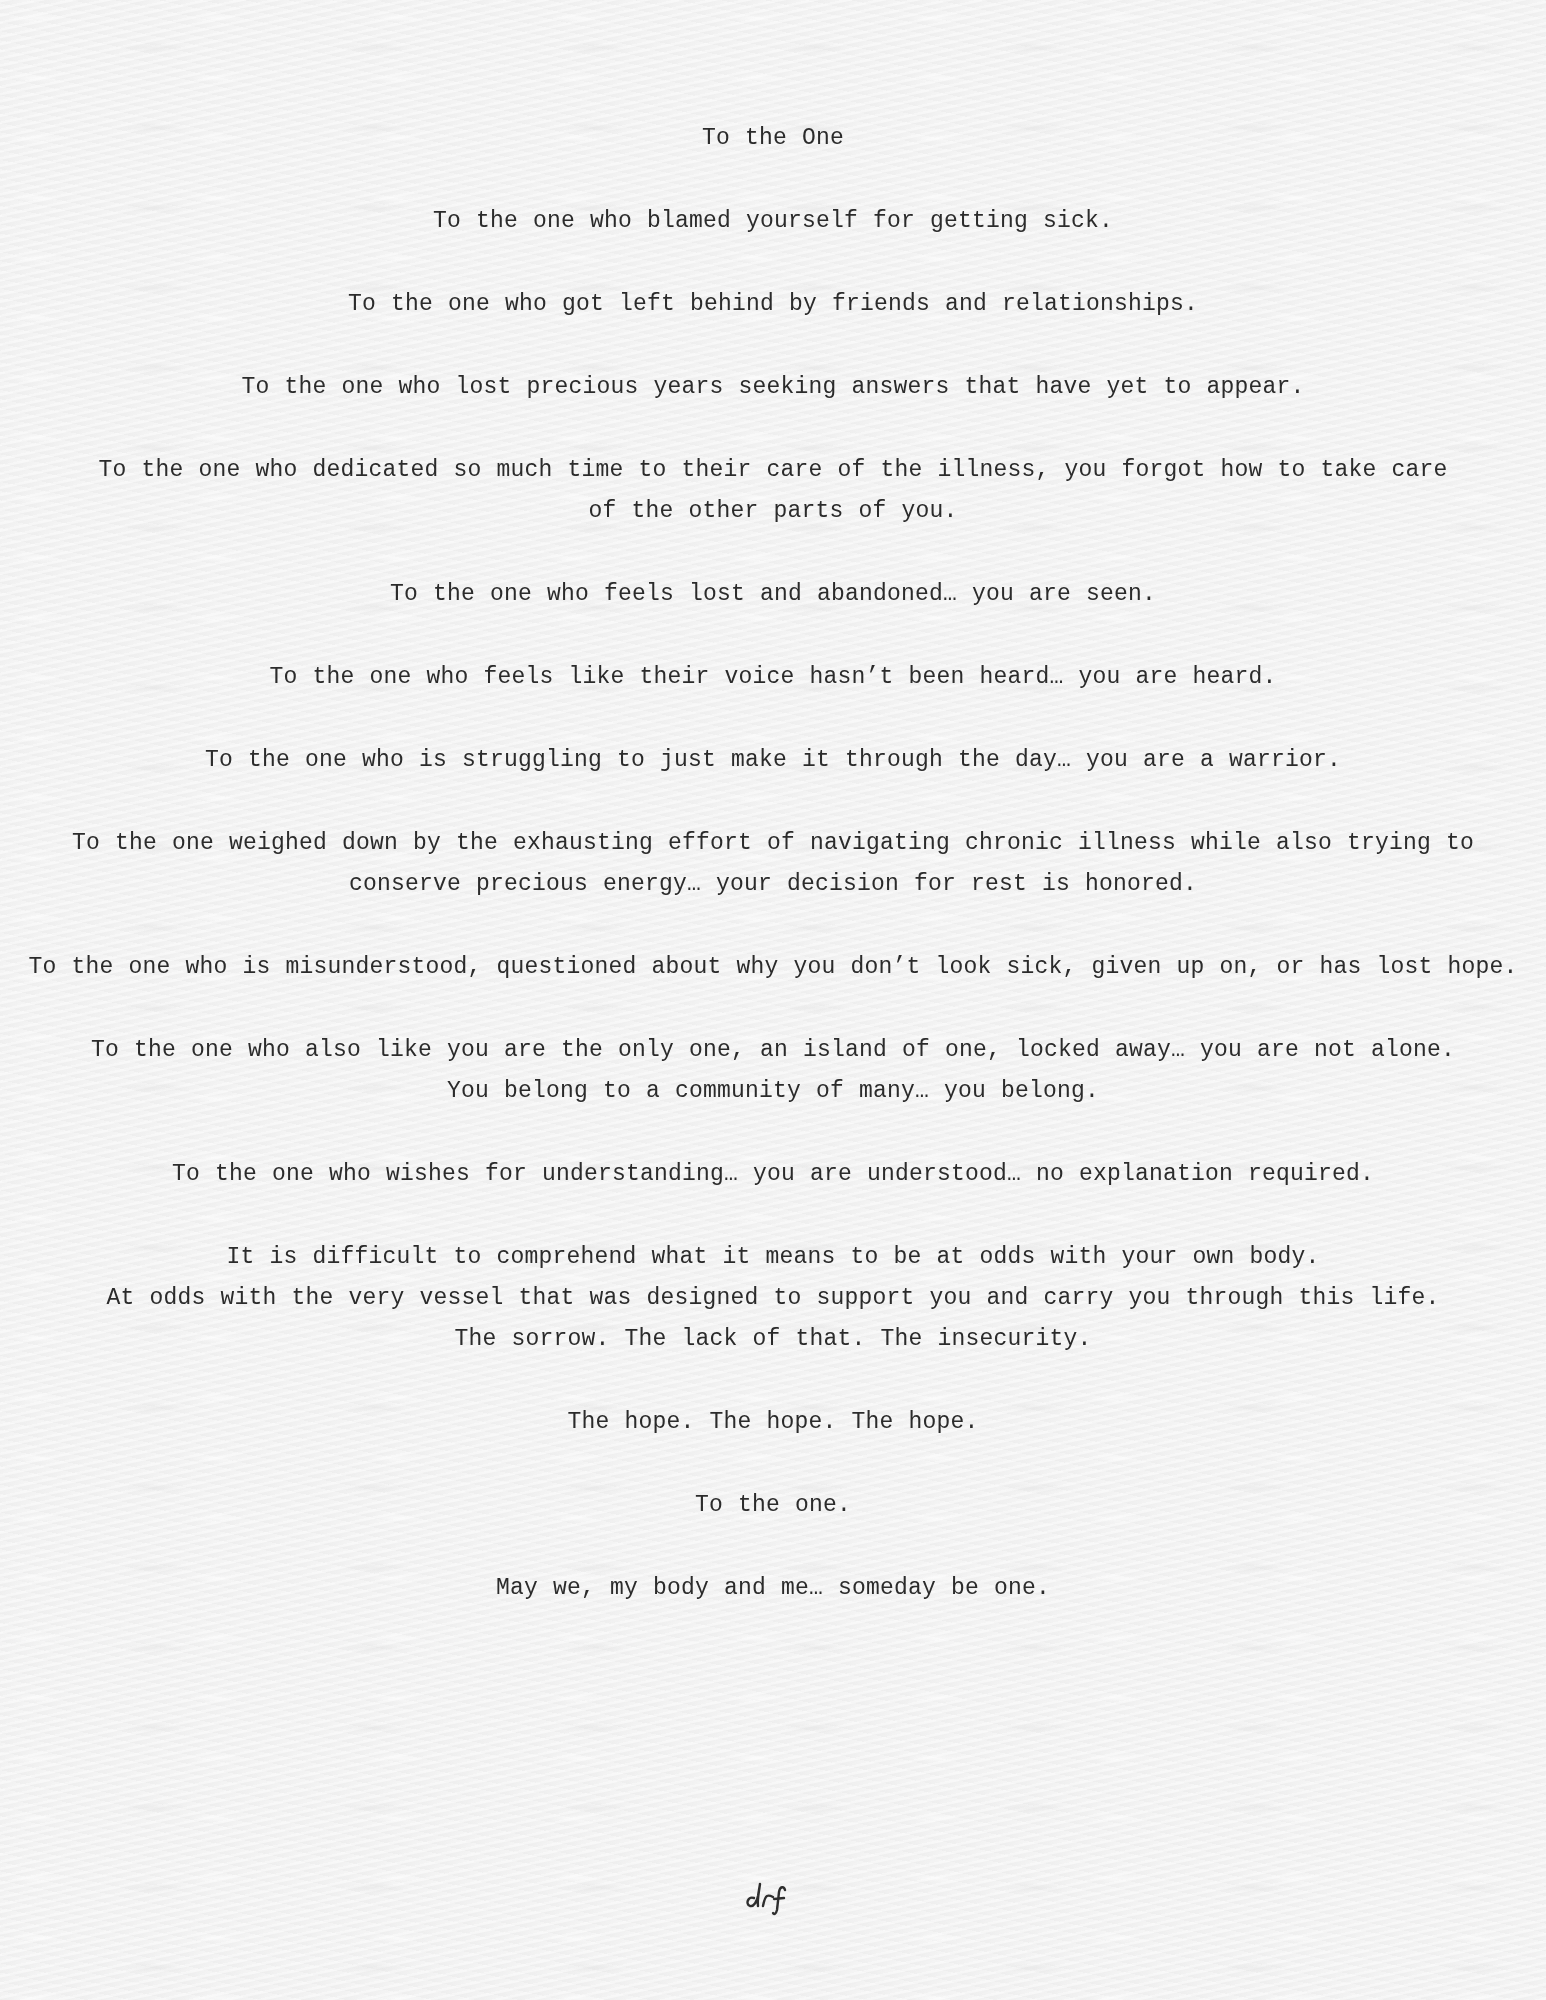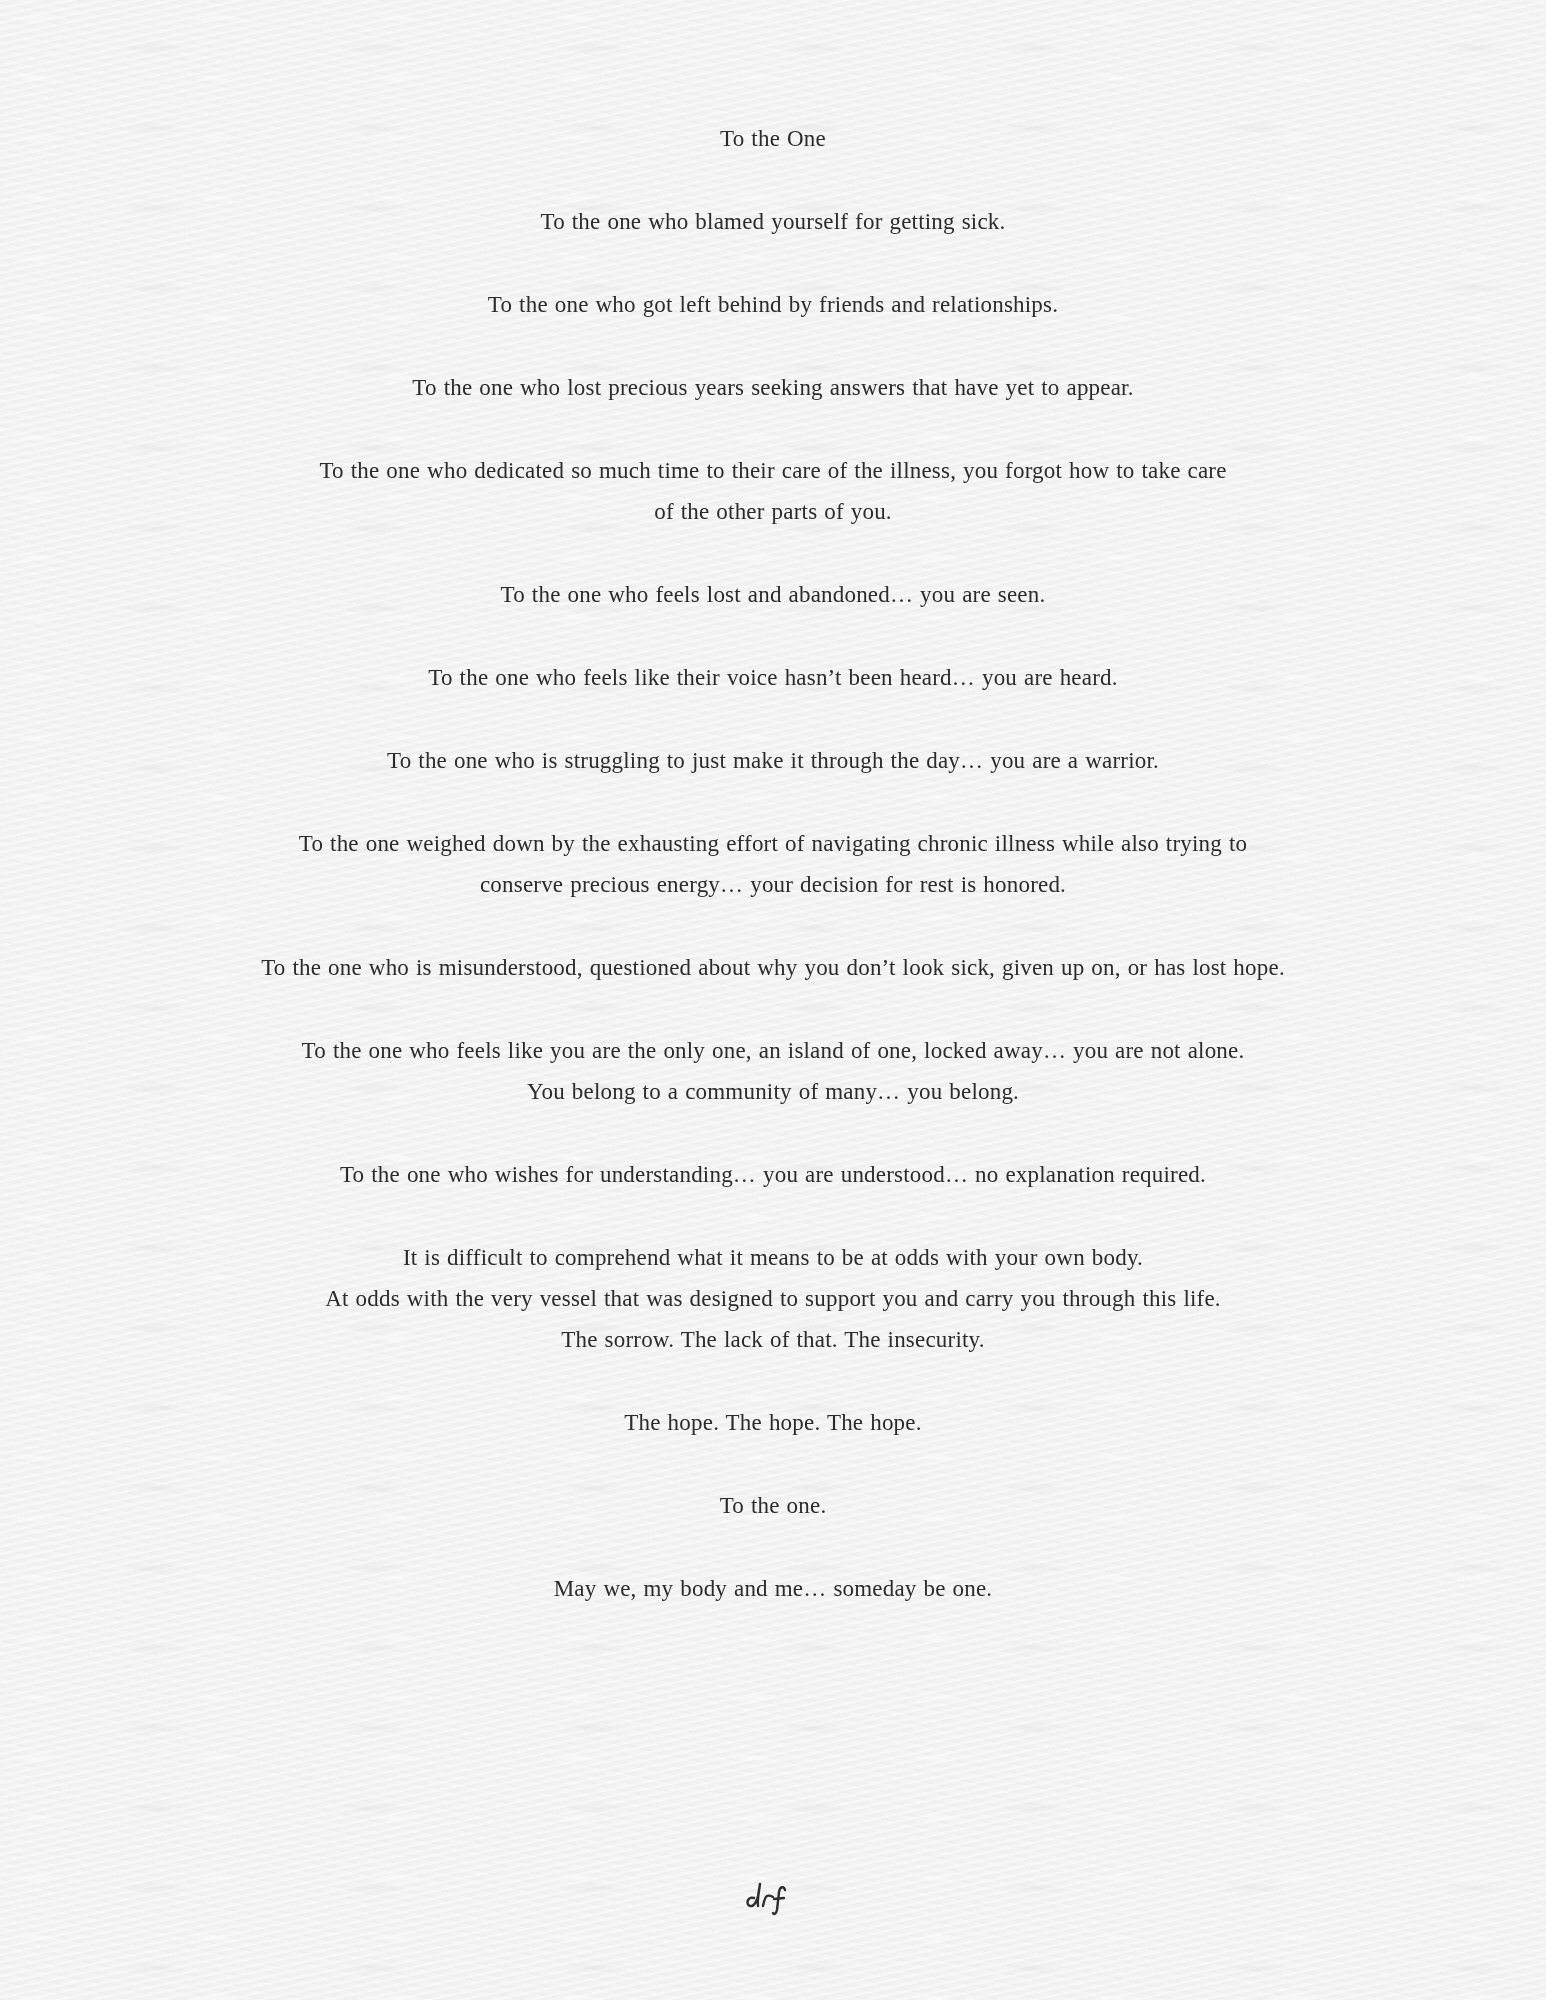--- a/index.html
+++ b/index.html
@@ -30,21 +30,20 @@
     }
     .poem {
       position: absolute;
       left: 0;
       right: 0;
       top: 118px;
       text-align: center;
       font-size: 23px;
       letter-spacing: 0.2px;
       word-spacing: 1px;
-      font-family: Liberation Serif, serif;
     }
     .stanza {
       margin: 0 0 42px 0;
       line-height: 41px;
     }
     .stanza .line {
       display: block;
       white-space: pre;
     }
     .title {
@@ -94,21 +93,21 @@
       <span class="line">To the one who is struggling to just make it through the day… you are a warrior.</span>
     </div>
     <div class="stanza">
       <span class="line">To the one weighed down by the exhausting effort of navigating chronic illness while also trying to</span>
       <span class="line">conserve precious energy… your decision for rest is honored.</span>
     </div>
     <div class="stanza">
       <span class="line">To the one who is misunderstood, questioned about why you don’t look sick, given up on, or has lost hope.</span>
     </div>
     <div class="stanza">
-      <span class="line">To the one who feels like you are the only one, an island of one, locked away… you are not alone.</span>
+      <span class="line">To the one who also like you are the only one, an island of one, locked away… you are not alone.</span>
       <span class="line">You belong to a community of many… you belong.</span>
     </div>
     <div class="stanza">
       <span class="line">To the one who wishes for understanding… you are understood… no explanation required.</span>
     </div>
     <div class="stanza">
       <span class="line">It is difficult to comprehend what it means to be at odds with your own body.</span>
       <span class="line">At odds with the very vessel that was designed to support you and carry you through this life.</span>
       <span class="line">The sorrow. The lack of that. The insecurity.</span>
     </div>

